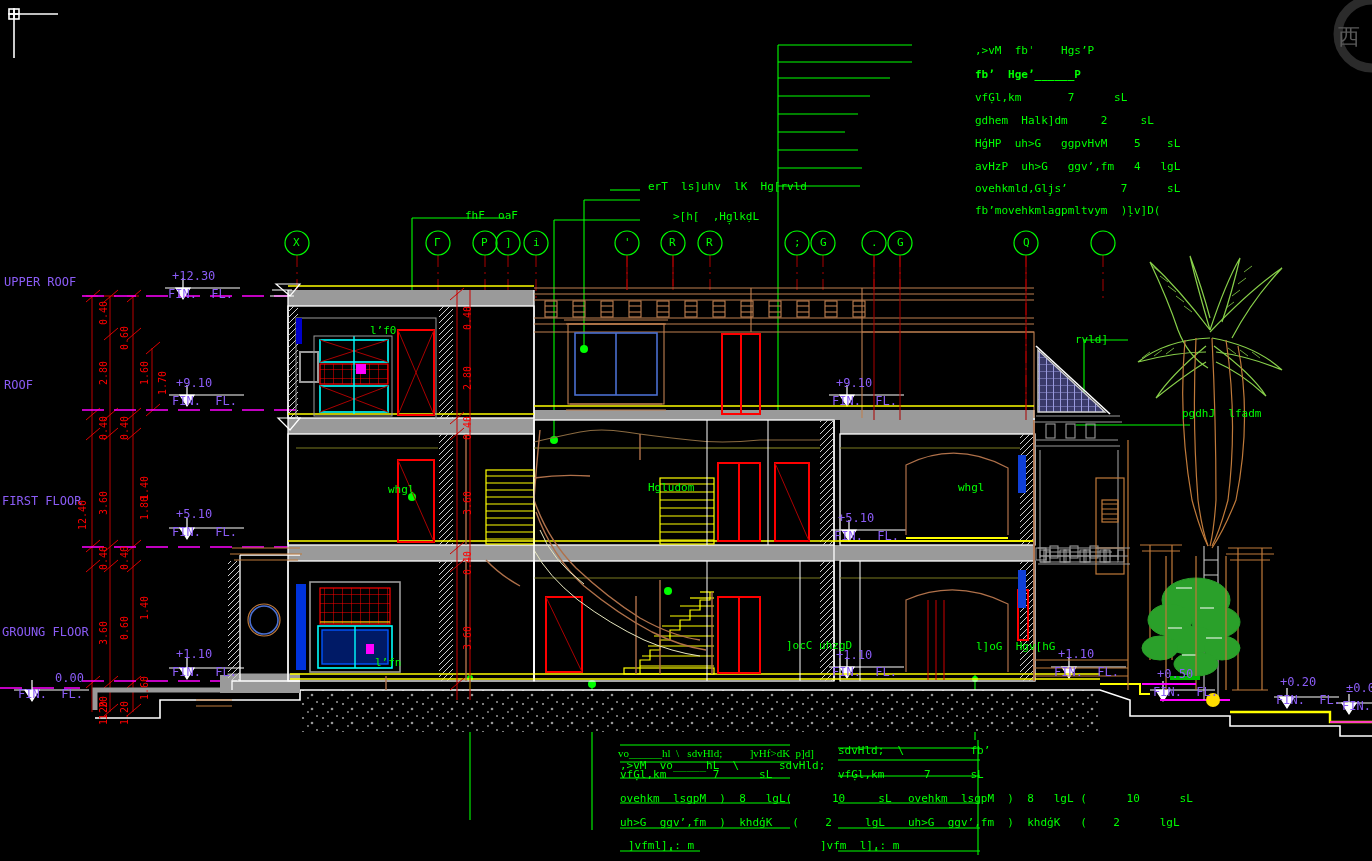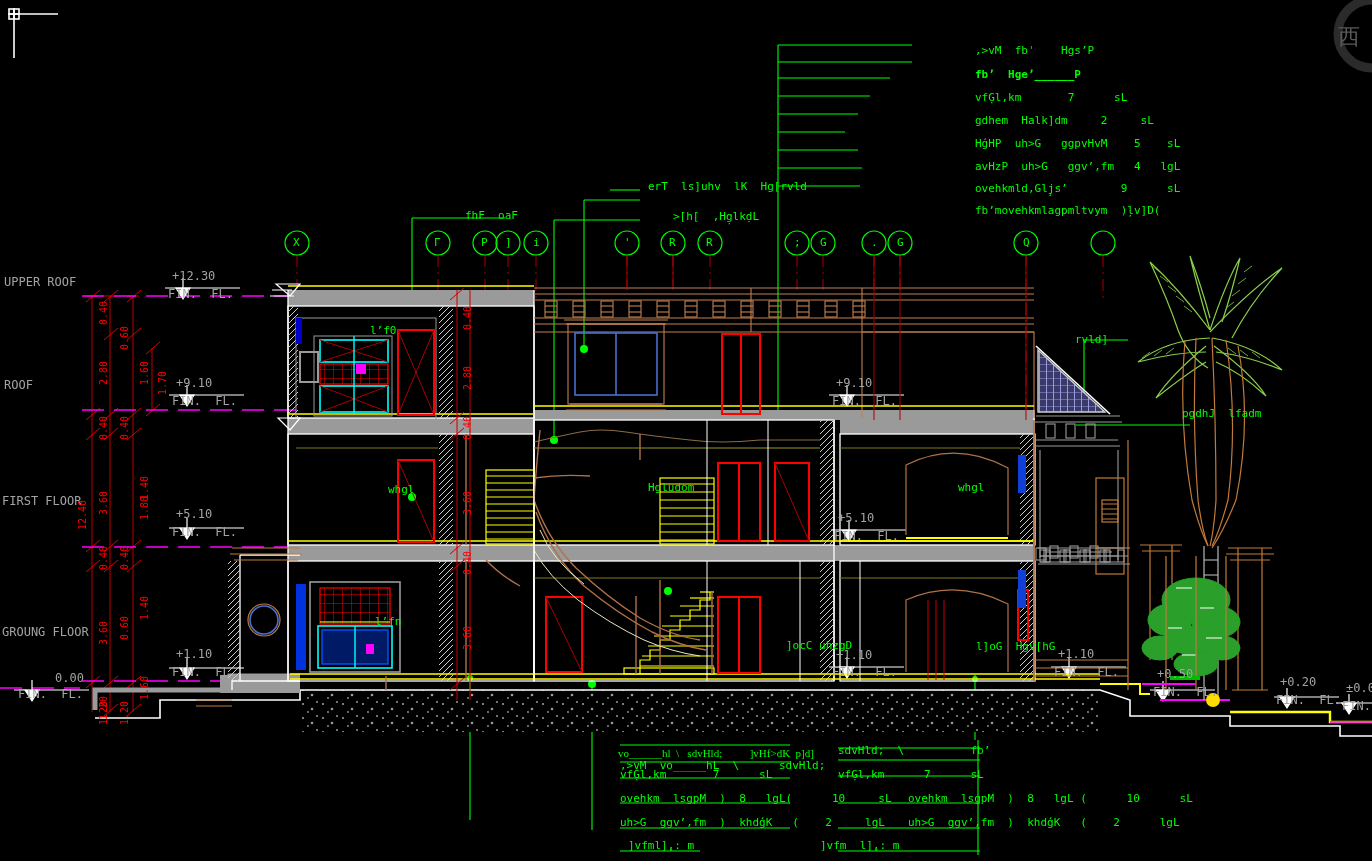--- a/index.html
+++ b/index.html
@@ -2,21 +2,21 @@
 <html><head>
 <meta charset="utf-8">
 <style>
   html,body{margin:0;padding:0;background:#000;}
   body{width:1372px;height:861px;overflow:hidden;
        font-family:"DejaVu Sans Mono","Liberation Mono",monospace;}
   #stage{position:relative;width:1372px;height:861px;background:#000;}
   svg{position:absolute;left:0;top:0;}
   .txt{position:absolute;white-space:pre;line-height:1;}
   .g{color:#00ff00;}
-  .m{color:#a3a3a3;}
+  .m{color:#8b5cf6;}
   .r{color:#ff0000;}
   .cjk{color:#585858;font-family:"DejaVu Sans","Liberation Sans",sans-serif;}
   .rot{transform-origin:left top;transform:rotate(-90deg);}
   .f10{font-size:10px;} .f11{font-size:11px;} .f12{font-size:12px;}
 </style>
 </head>
 <body>
 
 <div id="stage">
 
@@ -734,34 +734,34 @@
   <div class="txt g f11" style="left:897px;top:237px;">G</div>
   <div class="txt g f11" style="left:1023px;top:237px;">Q</div>
   <div class="txt g f11" style="left:1100px;top:237px;"></div>
 
   <div class="txt g f11" style="left:975px;top:45px;">,&gt;vM  fbˈ    HgsʼP</div>
   <div class="txt g f11" style="left:975px;top:69px;font-weight:bold;">fbʼ  Hgeʼ______P</div>
   <div class="txt g f11" style="left:975px;top:92px;">vfG̣l,km       7      sL</div>
   <div class="txt g f11" style="left:975px;top:115px;">gdhem  Halk]dm     2     sL</div>
   <div class="txt g f11" style="left:975px;top:138px;">HģHP  uh&gt;G   ggpvHvM    5    sL</div>
   <div class="txt g f11" style="left:975px;top:161px;">avHzP  uh&gt;G   ggvʼ,fm   4   lgL</div>
-  <div class="txt g f11" style="left:975px;top:183px;">ovehkmld,Glj̧sʼ        9      sL</div>
+  <div class="txt g f11" style="left:975px;top:183px;">ovehkmld,Glj̧sʼ        7      sL</div>
   <div class="txt g f11" style="left:975px;top:205px;">fbʼmovehkmlagpmltvym  )ļv]D(</div>
 
   <div class="txt g f11" style="left:465px;top:210px;">fhF  oaF</div>
   <div class="txt g f11" style="left:648px;top:181px;">erT  ls]uhv  lK  Hg[rvld</div>
   <div class="txt g f11" style="left:673px;top:211px;">&gt;[h[  ,Hg̣lkḍL</div>
   <div class="txt g f11" style="left:1075px;top:334px;">rvld]</div>
   <div class="txt g f11" style="left:1182px;top:408px;">pgdhJ  lfadm</div>
 
   <div class="txt g f11" style="left:370px;top:325px;">lʼf0</div>
   <div class="txt g f11" style="left:388px;top:484px;">whgl</div>
   <div class="txt g f11" style="left:648px;top:482px;">Hgludom</div>
   <div class="txt g f11" style="left:958px;top:482px;">whgl</div>
-  <div class="txt g f11" style="left:375px;top:616px;">lʼfn</div>
+  <div class="txt g f11" style="left:375px;top:657px;">lʼfn</div>
   <div class="txt g f11" style="left:786px;top:640px;">]ocC uhzgD</div>
   <div class="txt g f11" style="left:976px;top:641px;">l]oG  Hgv[hG</div>
 
   <div class="txt g f11" style="left:620px;top:728px;margin-top:32px;">,&gt;vM  vo_____hL  \      sdvHld;</div>
   <div class="txt g f11" style="left:618px;top:748px;font-family:Liberation Serif, serif;">vo______hl  \   sdvHld;          ]vHf&gt;dK  p]d]</div>
   <div class="txt g f11" style="left:620px;top:769px;">vfG̣l,km       7      sL</div>
   <div class="txt g f11" style="left:620px;top:793px;">ovehkm  lsgpM  )  8   lgL(      10     sL</div>
   <div class="txt g f11" style="left:620px;top:817px;">uh&gt;G  ggvʼ,fm  )  khdģK   (    2     lgL</div>
   <div class="txt g f11" style="left:628px;top:840px;">]vfml]̧,: m</div>
 

